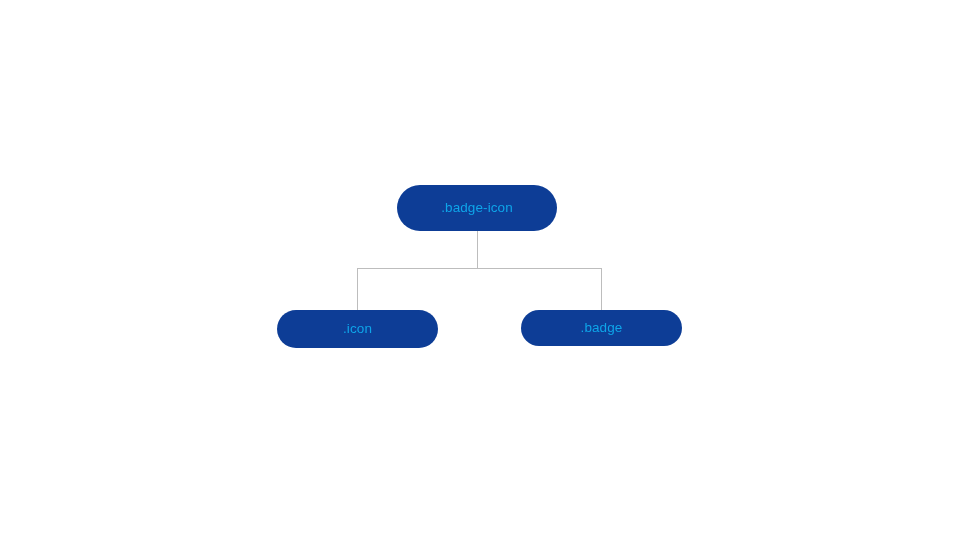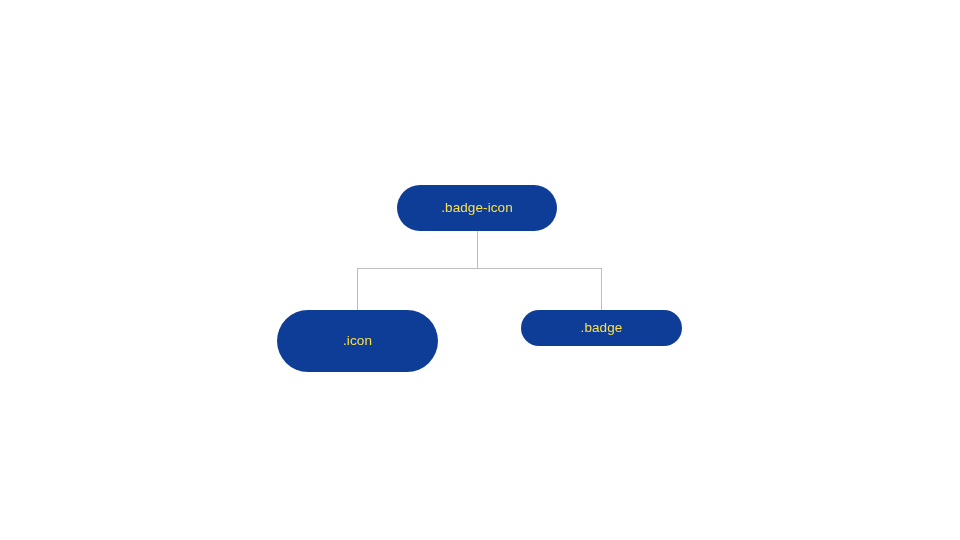--- a/index.html
+++ b/index.html
@@ -47,39 +47,39 @@
     border-radius: 999px;
     font-size: 13.5px;
     line-height: 1;
     letter-spacing: 0.1px;
     white-space: nowrap;
     user-select: none;
   }
 
   .node-label {
     display: block;
-    color: #fde047;
+    color: #0ea5e9;
     font-size: 13.5px;
     line-height: 1;
     pointer-events: none;
   }
 
   
   #node-root {
     left: 397px;
     top: 185px;
     width: 160px;
     height: 46px;
   }
   
   #node-child-0 {
     left: 277px;
     top: 310px;
     width: 161px;
-    height: 62px;
+    height: 38px;
   }
   #node-child-1 {
     left: 521px;
     top: 310px;
     width: 161px;
     height: 36px;
   }
 </style>
 </head>
 <body>

